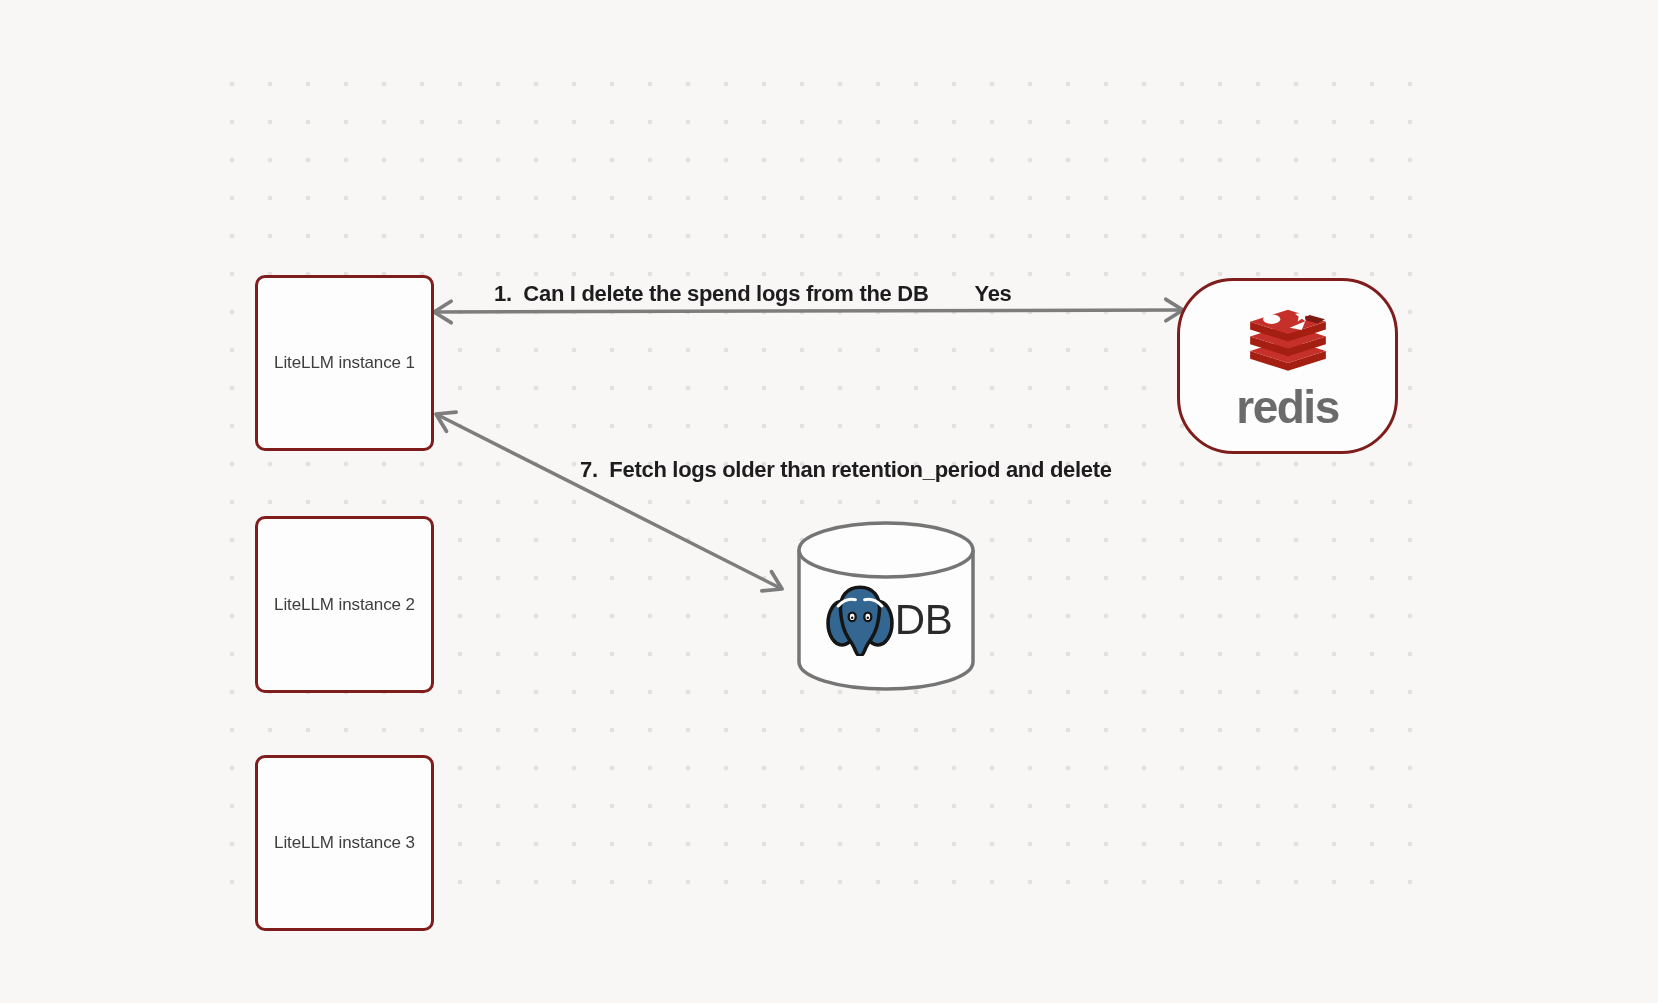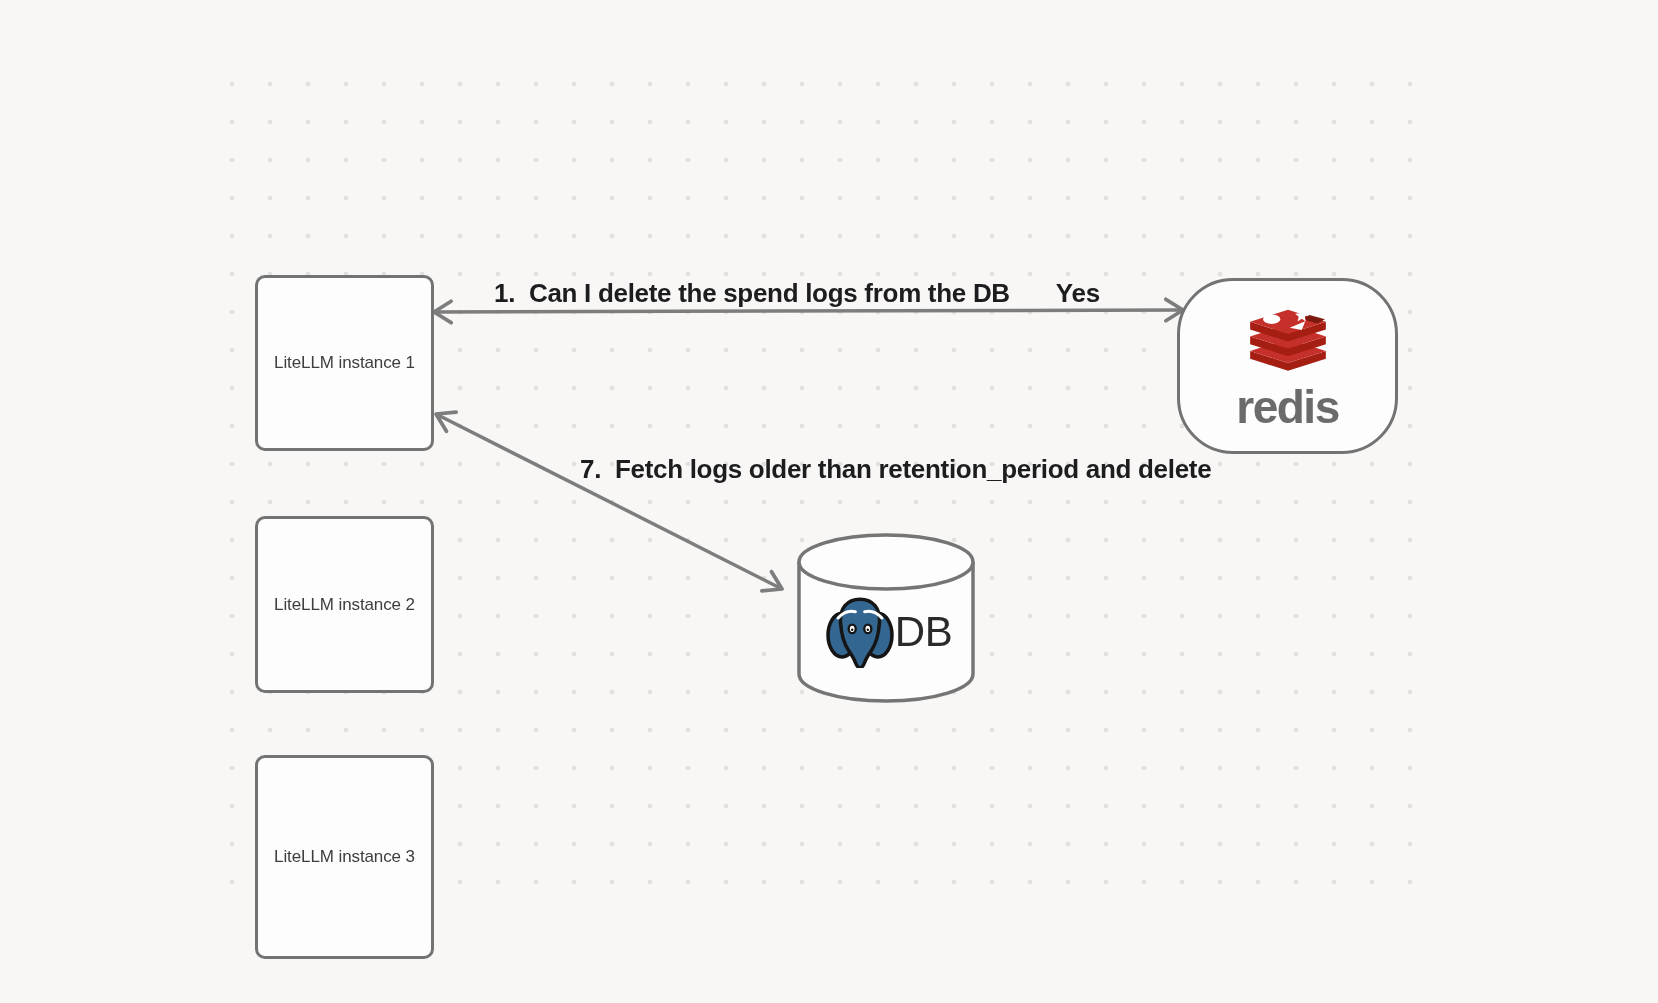--- a/index.html
+++ b/index.html
@@ -8,39 +8,39 @@
     background:#f8f7f5;font-family:"Liberation Sans",sans-serif;
   }
   .dots{
     position:absolute;left:213px;top:65px;width:1217px;height:837px;
     background-image:radial-gradient(circle,#e3e1de 2.1px,rgba(0,0,0,0) 2.7px);
     background-size:38px 38px;
   }
   .edge-layer{position:absolute;left:0;top:0;width:1658px;height:1003px;}
   .node{
     position:absolute;box-sizing:border-box;background:#fdfdfd;
-    border:3px solid #737373;border-radius:10px;
+    border:3px solid #7f1d1d;border-radius:10px;
     display:flex;align-items:center;justify-content:center;
   }
   .node-label{font-size:17px;color:#3e3e3e;letter-spacing:-0.1px;}
   .redis-node{
     left:1177px;top:278px;width:221px;height:176px;border-radius:56px;
     flex-direction:column;gap:2px;padding-top:6px;text-align:right;
   }
   .redis-wordmark{
     font-size:46px;font-weight:700;color:#6b6b6b;letter-spacing:-1.5px;line-height:1;
   }
-  .cylinder{position:absolute;left:796px;top:532px;width:181px;height:175px;text-decoration:underline;}
+  .cylinder{position:absolute;left:796px;top:520px;width:181px;height:175px;text-decoration:underline;}
   .cyl-content{
     position:absolute;left:8px;top:60px;width:165px;height:80px;
     display:flex;align-items:center;justify-content:center;gap:0px;
   }
   .db-label{font-size:42px;color:#2a2a2a;letter-spacing:-0.5px;margin-left:-4px;}
   .edge-label{
-    position:absolute;font-size:26px;font-weight:700;color:#1d1d1f;
+    position:absolute;font-size:22px;font-weight:700;color:#1d1d1f;
     letter-spacing:-0.3px;white-space:pre;line-height:25px;
   }
   .edge-label-row{display:flex;gap:46px;}
 </style>
 </head>
 <body>
 
 <div class="canvas">
 
   <div class="dots"></div>
@@ -60,21 +60,21 @@
   </svg>
 
   <div class="node" style="left:255px;top:275px;width:179px;height:176px;">
     <span class="node-label">LiteLLM instance 1</span>
   </div>
 
   <div class="node" style="left:255px;top:516px;width:179px;height:177px;">
     <span class="node-label">LiteLLM instance 2</span>
   </div>
 
-  <div class="node" style="left:255px;top:755px;width:179px;height:204px;">
+  <div class="node" style="left:255px;top:755px;width:179px;height:176px;">
     <span class="node-label">LiteLLM instance 3</span>
   </div>
 
   <div class="node redis-node">
     <svg width="86" height="74" viewBox="0 0 100 86">
 
       <path d="M6,50 L6,59 L50,73 L94,59 L94,50 L50,64 Z" fill="#a41e11"></path>
       <polygon points="50,36 94,50 50,64 6,50" fill="#c6302b"></polygon>
 
       <path d="M6,33 L6,42 L50,56 L94,42 L94,33 L50,47 Z" fill="#a41e11"></path>

